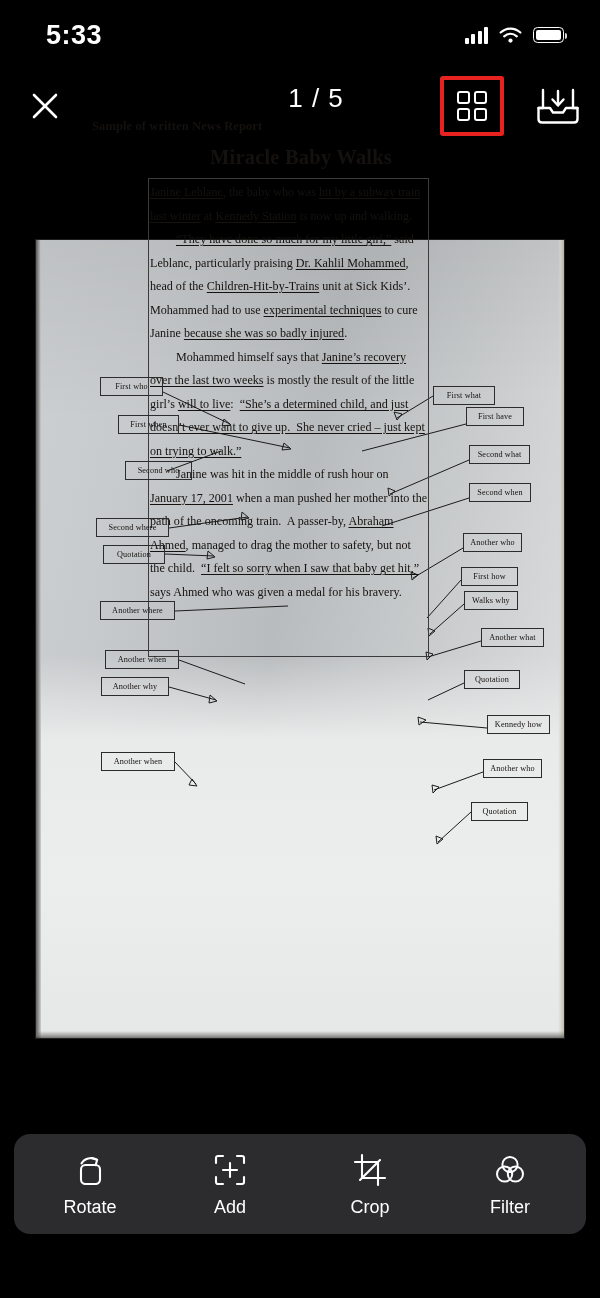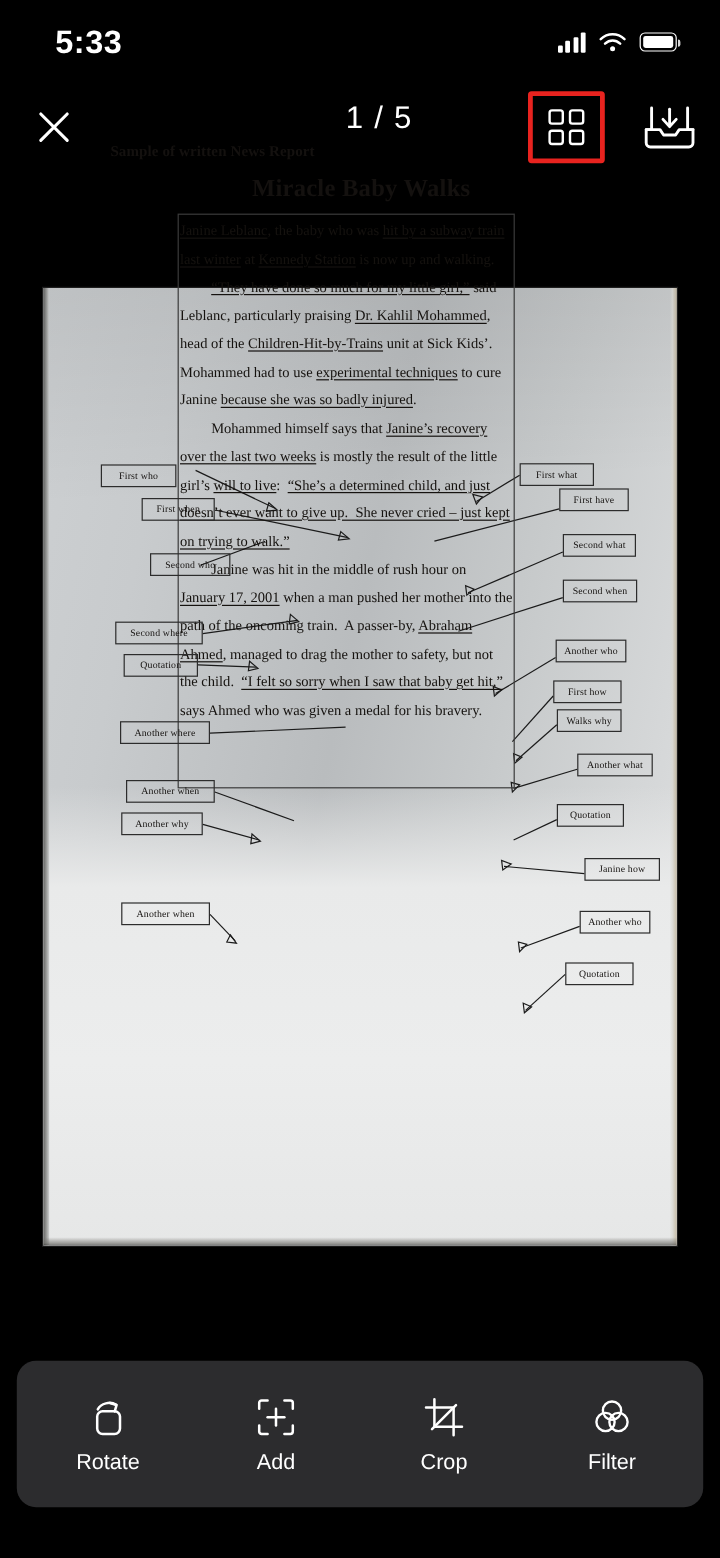--- a/index.html
+++ b/index.html
@@ -127,21 +127,21 @@
     font-family:"Liberation Serif", serif; font-size:8.2px;
     color:#14110f; display:flex; align-items:center; justify-content:center;
     letter-spacing:.15px; white-space:nowrap; height:19px;
   }
   
   .links{ position:absolute; inset:0; pointer-events:none; }
   .links line, .links path{ stroke:#1b1b1b; stroke-width:1; fill:none; }
 
   
   .bottombar{
-    position:absolute; left:14px; top:1134px; width:572px; height:122px;
+    position:absolute; left:14px; top:1134px; width:572px; height:100px;
     background:#2c2c2e; border-radius:16px;
     display:flex; align-items:center; justify-content:space-around;
     padding:0 6px;
   }
   .bb-item{
     display:flex; flex-direction:column; align-items:center; justify-content:center;
     gap:7px; width:96px; cursor:pointer; color:#fff;
   }
   .bb-ico{ height:40px; display:flex; align-items:center; justify-content:center; }
   .bb-label{ font-size:18px; color:#fff; font-family:"Liberation Sans", sans-serif; }
@@ -256,41 +256,41 @@
 
     <div class="body-box"></div>
     <div class="body-txt">
       <p><u>Janine Leblanc</u>, the baby who was <u>hit by a subway train</u> <u>last winter</u> at <u>Kennedy Station</u> is now up and walking.</p>
       <p class="ind"><u>“They have done so much for my little girl,”</u> said Leblanc, particularly praising <u>Dr. Kahlil Mohammed</u>, head of the <u>Children-Hit-by-Trains</u> unit at Sick Kids’. Mohammed had to use <u>experimental techniques</u> to cure Janine <u>because she was so badly injured</u>.</p>
       <p class="ind">Mohammed himself says that <u>Janine’s recovery</u> <u>over the last two weeks</u> is mostly the result of the little girl’s <u>will to live</u>:&nbsp; <u>“She’s a determined child, and just doesn’t ever want to give up.&nbsp; She never cried – just kept on trying to walk.”</u></p>
       <p class="ind">Janine was hit in the middle of rush hour on <u>January 17, 2001</u> when a man pushed her mother into the path of the oncoming train.&nbsp; A passer-by, <u>Abraham Ahmed</u>, managed to drag the mother to safety, but not the child.&nbsp; <u>“I felt so sorry when I saw that baby get hit,”</u> says Ahmed who was given a medal for his bravery.</p>
     </div>
 
     <div id="left-labels">
-        <div class="lbl" style="left: 84px; top: 377px; width: 63px; margin-top: 10px;">First who</div>
+        <div class="lbl" style="left: 100px; top: 377px; width: 63px;">First who</div>
         <div class="lbl" style="left: 118px; top: 415px; width: 61px;">First when</div>
         <div class="lbl" style="left: 100px; top: 461px; width: 67px; margin-left: 25px;">Second who</div>
         <div class="lbl" style="left: 96px; top: 518px; width: 73px;">Second where</div>
         <div class="lbl" style="left: 103px; top: 545px; width: 62px;">Quotation</div>
         <div class="lbl" style="left: 100px; top: 601px; width: 75px;">Another where</div>
         <div class="lbl" style="left: 105px; top: 650px; width: 74px;">Another when</div>
         <div class="lbl" style="left: 101px; top: 677px; width: 68px;">Another why</div>
         <div class="lbl" style="left: 101px; top: 752px; width: 74px;">Another when</div>
       </div>
     <div id="right-labels">
         <div class="lbl" style="left: 433px; top: 386px; width: 62px;">First what</div>
         <div class="lbl" style="left: 466px; top: 407px; width: 58px;">First have</div>
         <div class="lbl" style="left: 469px; top: 445px; width: 61px;">Second what</div>
         <div class="lbl" style="left: 469px; top: 483px; width: 62px;">Second when</div>
         <div class="lbl" style="left: 463px; top: 533px; width: 59px;">Another who</div>
         <div class="lbl" style="left: 461px; top: 567px; width: 57px;">First how</div>
         <div class="lbl" style="left: 464px; top: 591px; width: 54px;">Walks why</div>
         <div class="lbl" style="left: 481px; top: 628px; width: 63px;">Another what</div>
         <div class="lbl" style="left: 464px; top: 670px; width: 56px;">Quotation</div>
-        <div class="lbl" style="left: 487px; top: 715px; width: 63px;">Janine how</div>
+        <div class="lbl" style="left: 487px; top: 715px; width: 63px;">Kennedy how</div>
         <div class="lbl" style="left: 483px; top: 759px; width: 59px;">Another who</div>
         <div class="lbl" style="left: 471px; top: 802px; width: 57px;">Quotation</div>
       </div>
   </div>
 
   <div class="bottombar">
 
     <div class="bb-item">
       <div class="bb-ico">
         <svg width="34" height="34" viewBox="0 0 34 34">

